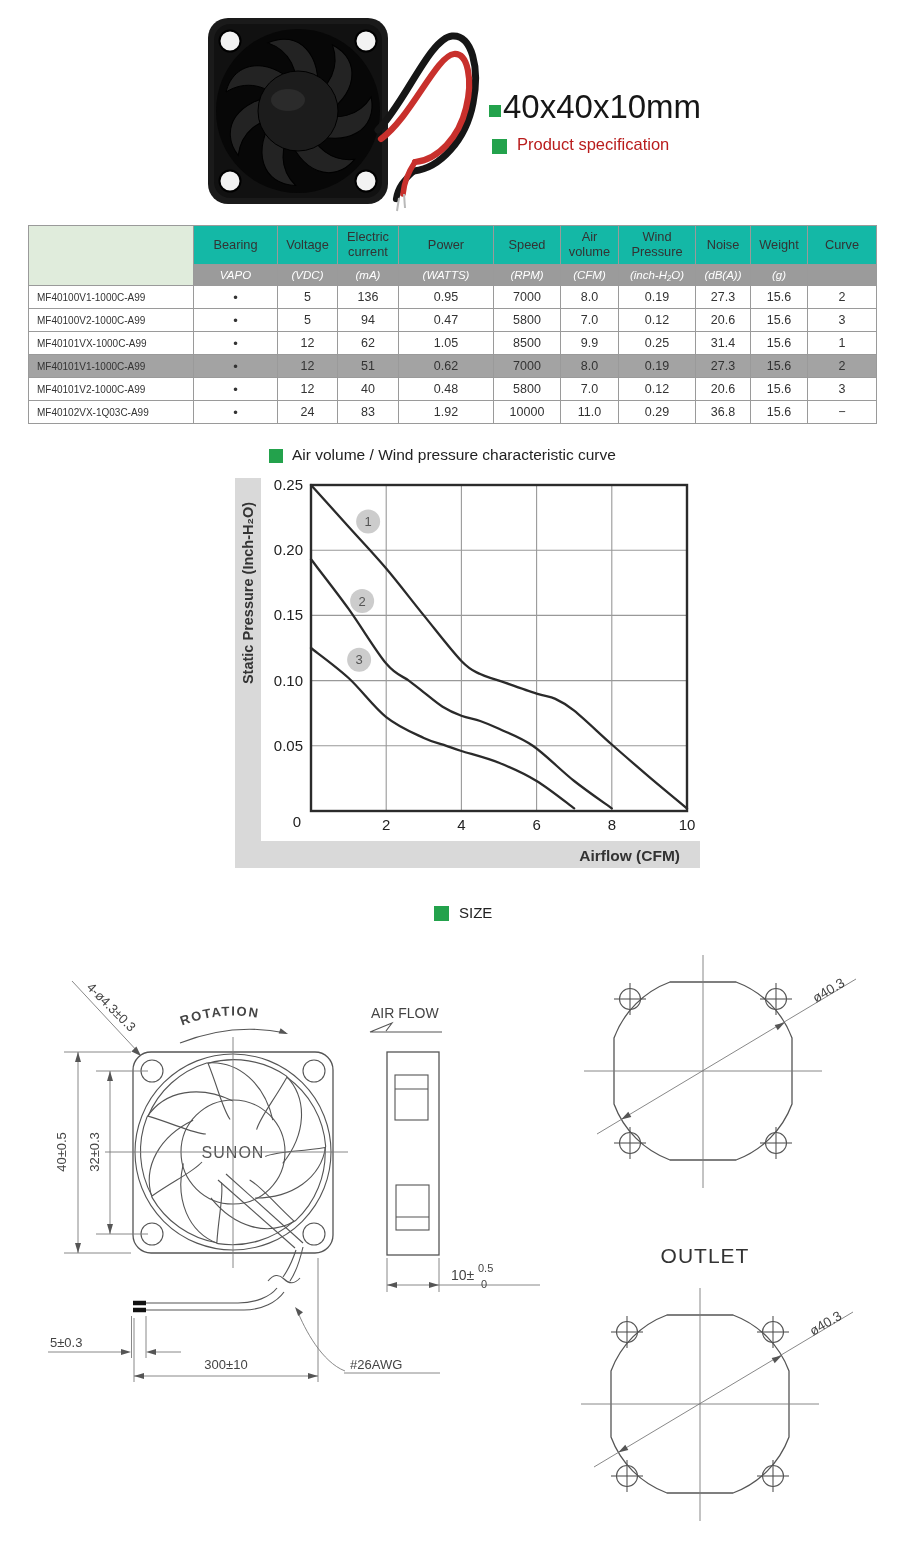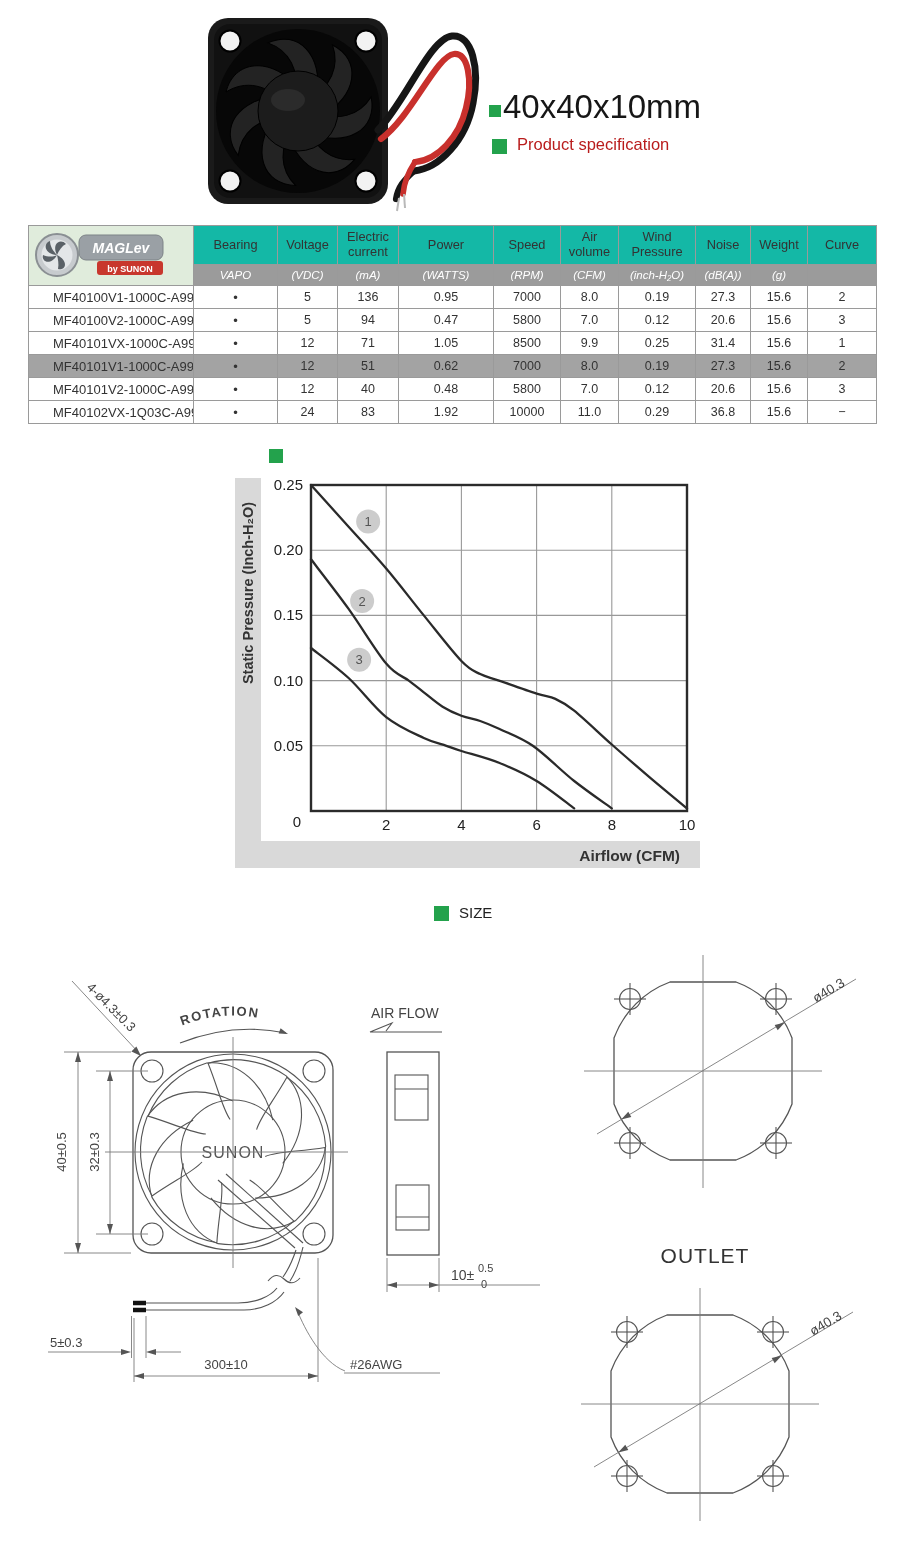--- a/index.html
+++ b/index.html
@@ -10,21 +10,21 @@
   .h1{position:absolute;left:503px;top:88px;font-size:33px;color:#161616;letter-spacing:0px;}
   .h2{position:absolute;left:517px;top:135px;font-size:16.5px;color:#b91c1c;}
   .sechead{position:absolute;font-size:15.5px;color:#222;}
   
   .spec{position:absolute;left:28px;top:225px;width:848px;border-collapse:collapse;table-layout:fixed;}
   .spec th,.spec td{border:1px solid #9a9a9a;padding:0 2px;overflow:hidden;}
   .spec .h{background:#14b8a6;font-size:12.8px;font-weight:400;color:#333;height:38px;line-height:1.15;text-align:center;}
   .spec .unit{background:#9b9b9b;color:#fff;font-size:11.5px;font-weight:400;height:20px;text-align:center;font-style:italic;}
   .spec .logocell{background:#e0ecdc;}
   .spec tbody td{font-size:12.5px;color:#333;text-align:center;height:22px;background:#fff;}
-  .spec tbody td.model{text-align:left;padding-left:24px;font-size:13px;white-space:nowrap;}
+  .spec tbody td.model{text-align:left;padding-left:8px;font-size:10px;white-space:nowrap;}
   .spec tbody td.dot{font-size:13px;}
   .spec tbody tr.hl td{background:#a3a3a3;}
   .logo-badge{position:absolute;left:31px;top:228px;width:160px;height:54px;}
   
   .grid{stroke:#999;stroke-width:1.1;}
   .plotborder{fill:none;stroke:#2b2b2b;stroke-width:2.4;}
   .curve{fill:none;stroke:#2a2a2a;stroke-width:2.3;stroke-linecap:round;stroke-linejoin:round;}
   .tick{font-size:15px;fill:#222;}
   .badge{fill:#cccccc;}
   .badgetext{font-size:13px;fill:#555;}
@@ -150,21 +150,21 @@
           <td>7.0</td>
           <td>0.12</td>
           <td>20.6</td>
           <td>15.6</td>
           <td>3</td>
         </tr>
         <tr>
           <td class="model">MF40101VX-1000C-A99</td>
           <td class="dot">•</td>
           <td>12</td>
-          <td>71</td>
+          <td>62</td>
           <td>1.05</td>
           <td>8500</td>
           <td>9.9</td>
           <td>0.25</td>
           <td>31.4</td>
           <td>15.6</td>
           <td>1</td>
         </tr>
         <tr class="hl">
           <td class="model">MF40101V1-1000C-A99</td>
@@ -201,38 +201,23 @@
           <td>10000</td>
           <td>11.0</td>
           <td>0.29</td>
           <td>36.8</td>
           <td>15.6</td>
           <td>−</td>
         </tr>
       </tbody>
   </table>
 
-  <div class="logo-badge">
-    <svg width="160" height="54" viewBox="0 0 160 54">
-      <circle cx="26" cy="27" r="21" fill="#c7cbce" stroke="#8a8f93" stroke-width="2"></circle>
-      <circle cx="26" cy="27" r="15.5" fill="#e3e6e8"></circle>
-      <g fill="#5a6167">
-        <path d="M26,27 C20,15 30,10 35,16 C31,18 28,22 26,27 Z"></path>
-        <path d="M26,27 C13,26 12,15 19,13 C19,18 22,23 26,27 Z"></path>
-        <path d="M26,27 C20,38 10,34 12,27 C17,29 22,29 26,27 Z"></path>
-        <path d="M26,27 C38,33 35,43 27,41 C28,36 27,31 26,27 Z"></path>
-      </g>
-      <rect x="48" y="7" width="84" height="25" rx="7" fill="#9aa0a5" stroke="#7d8387"></rect>
-      <text x="90" y="25" text-anchor="middle" font-size="14" font-weight="bold" font-style="italic" fill="#fff">MAGLev</text>
-      <rect x="66" y="33" width="66" height="14" rx="3" fill="#c8372d"></rect>
-      <text x="99" y="44" text-anchor="middle" font-size="9" font-weight="bold" fill="#fff">by SUNON</text>
-    </svg>
-  </div>
 
   <div class="bullet" style="left:269px;top:449px;width:14px;height:14px"></div>
+  <div class="sechead" style="left:292px;top:446px">Air volume / Wind pressure characteristic curve</div>
 
   <svg class="abs" style="left:232px;top:470px" width="470" height="400" viewBox="0 0 470 400" id="chart-svg">
     <rect class="band" x="3" y="8" width="26" height="390"></rect>
     <rect class="band" x="3" y="371" width="465" height="27"></rect>
     <rect x="29" y="8" width="441" height="363" fill="#ffffff"></rect>
     <text class="axlab" transform="translate(21,123) rotate(-90)" text-anchor="middle">Static Pressure (Inch-H₂O)</text>
     <text class="axlab" x="448" y="391" text-anchor="end" style="font-size:15.5px">Airflow (CFM)</text>
     <g id="plot-dyn">
         <line x1="154.2" y1="15" x2="154.2" y2="341" class="grid"></line>
         <line x1="229.4" y1="15" x2="229.4" y2="341" class="grid"></line>

